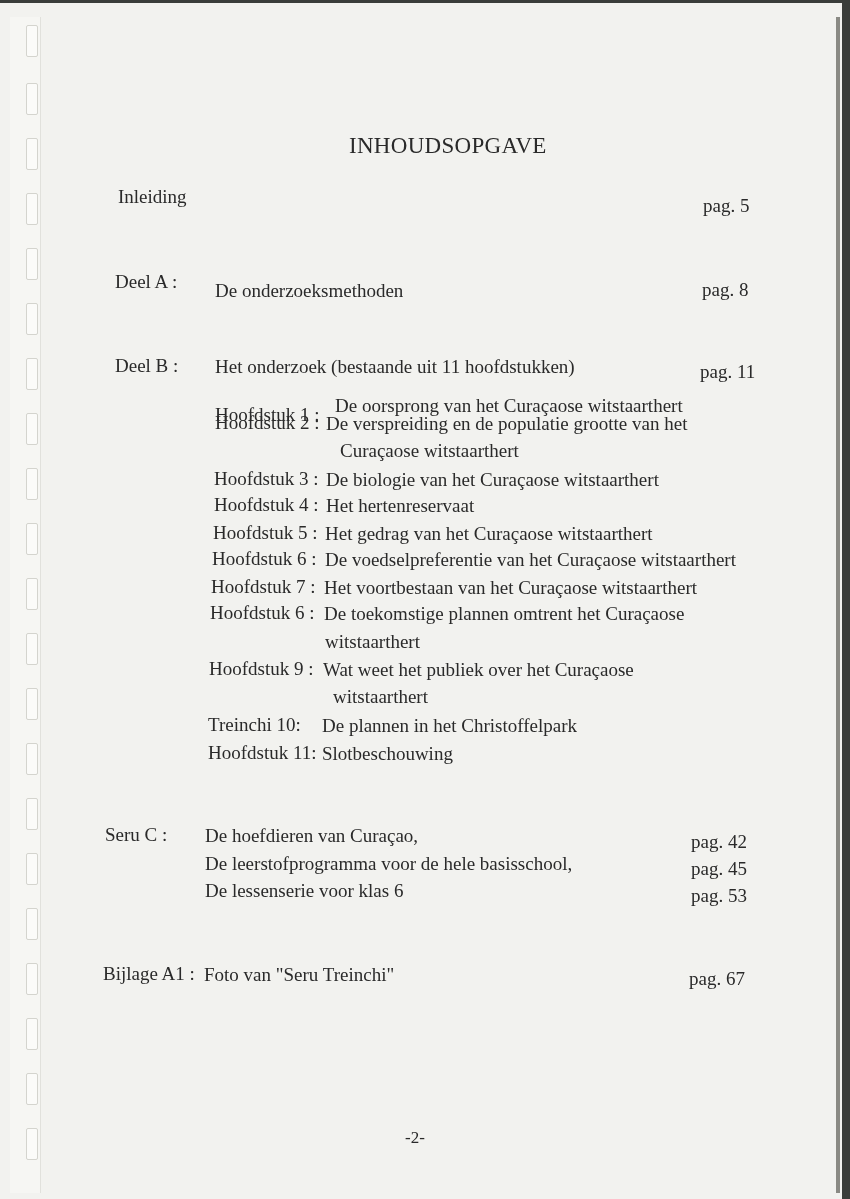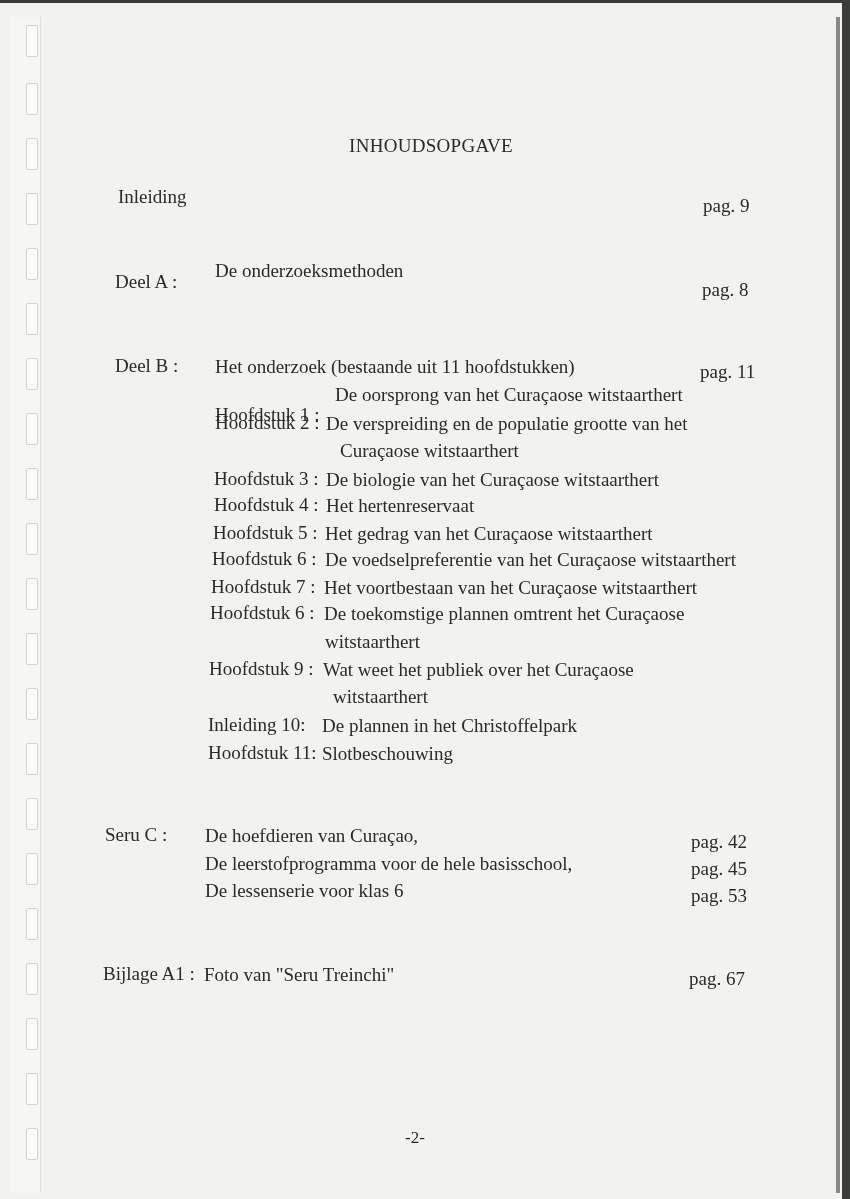--- a/index.html
+++ b/index.html
@@ -19,21 +19,21 @@
   }
   .binding-strip {
     position:absolute; left:10px; top:14px; width:30px; height:1176px;
     background:#f6f6f3; border-right:1px solid #e1e1dc;
   }
   .binding-slot {
     position:absolute; left:26px; width:10px; height:30px;
     border:1px solid #d4d4ce; border-radius:2px; background:#fbfbf9;
   }
   .txt { position:absolute; font-size:19px; white-space:nowrap; line-height:22px; }
-  .title { font-size:19px; letter-spacing:0.3px; }
+  .title { font-size:23px; letter-spacing:0.3px; }
 </style>
 </head>
 <body>
 
 <div class="page">
   <div class="binding-strip"></div>
   <div class="binding-slot" style="top:22px"></div>
   <div class="binding-slot" style="top:80px"></div>
   <div class="binding-slot" style="top:135px"></div>
   <div class="binding-slot" style="top:190px"></div>
@@ -53,32 +53,32 @@
   <div class="binding-slot" style="top:960px"></div>
   <div class="binding-slot" style="top:1015px"></div>
   <div class="binding-slot" style="top:1070px"></div>
   <div class="binding-slot" style="top:1125px"></div>
   <div class="page-edge-right"></div>
 </div>
 
 <div class="txt title" style="left:349px;top:135px">INHOUDSOPGAVE</div>
 
 <div class="txt" style="left:118px;top:186px">Inleiding</div>
-<div class="txt" style="left:703px;top:195px">pag. 9</div>
+<div class="txt" style="left:703px;top:195px">pag. 5</div>
 
 <div class="txt" style="left:115px;top:271px">Deel A :</div>
-<div class="txt" style="left:215px;top:260px">De onderzoeksmethoden</div>
+<div class="txt" style="left:215px;top:280px">De onderzoeksmethoden</div>
 <div class="txt" style="left:702px;top:279px">pag. 8</div>
 
 <div class="txt" style="left:115px;top:355px">Deel B :</div>
 <div class="txt" style="left:215px;top:356px">Het onderzoek (bestaande uit 11 hoofdstukken)</div>
 <div class="txt" style="left:700px;top:361px">pag. 11</div>
 
 <div class="txt" style="left:215px;top:404px">Hoofdstuk 1  :</div>
-<div class="txt" style="left:335px;top:384px">De oorsprong van het Curaçaose witstaarthert</div>
+<div class="txt" style="left:335px;top:395px">De oorsprong van het Curaçaose witstaarthert</div>
 
 <div class="txt" style="left:215px;top:412px">Hoofdstuk 2  :</div>
 <div class="txt" style="left:326px;top:413px">De verspreiding en de populatie grootte van het</div>
 <div class="txt" style="left:340px;top:440px">Curaçaose witstaarthert</div>
 
 <div class="txt" style="left:214px;top:468px">Hoofdstuk 3  :</div>
 <div class="txt" style="left:326px;top:469px">De biologie van het Curaçaose witstaarthert</div>
 
 <div class="txt" style="left:214px;top:494px">Hoofdstuk 4  :</div>
 <div class="txt" style="left:326px;top:495px">Het hertenreservaat</div>
@@ -93,21 +93,21 @@
 <div class="txt" style="left:324px;top:577px">Het voortbestaan van het Curaçaose witstaarthert</div>
 
 <div class="txt" style="left:210px;top:602px">Hoofdstuk 6  :</div>
 <div class="txt" style="left:324px;top:603px">De toekomstige plannen omtrent het Curaçaose</div>
 <div class="txt" style="left:325px;top:631px">witstaarthert</div>
 
 <div class="txt" style="left:209px;top:658px">Hoofdstuk 9  :</div>
 <div class="txt" style="left:323px;top:659px">Wat weet het publiek over het Curaçaose</div>
 <div class="txt" style="left:333px;top:686px">witstaarthert</div>
 
-<div class="txt" style="left:208px;top:714px">Inleiding 10:</div>
+<div class="txt" style="left:208px;top:714px">Treinchi 10:</div>
 <div class="txt" style="left:322px;top:715px">De plannen in het Christoffelpark</div>
 
 <div class="txt" style="left:208px;top:742px">Hoofdstuk 11:</div>
 <div class="txt" style="left:322px;top:743px">Slotbeschouwing</div>
 
 <div class="txt" style="left:105px;top:824px">Seru C :</div>
 <div class="txt" style="left:205px;top:825px">De hoefdieren van Curaçao,</div>
 <div class="txt" style="left:691px;top:831px">pag. 42</div>
 <div class="txt" style="left:205px;top:853px">De leerstofprogramma voor de hele basisschool,</div>
 <div class="txt" style="left:691px;top:858px">pag. 45</div>

